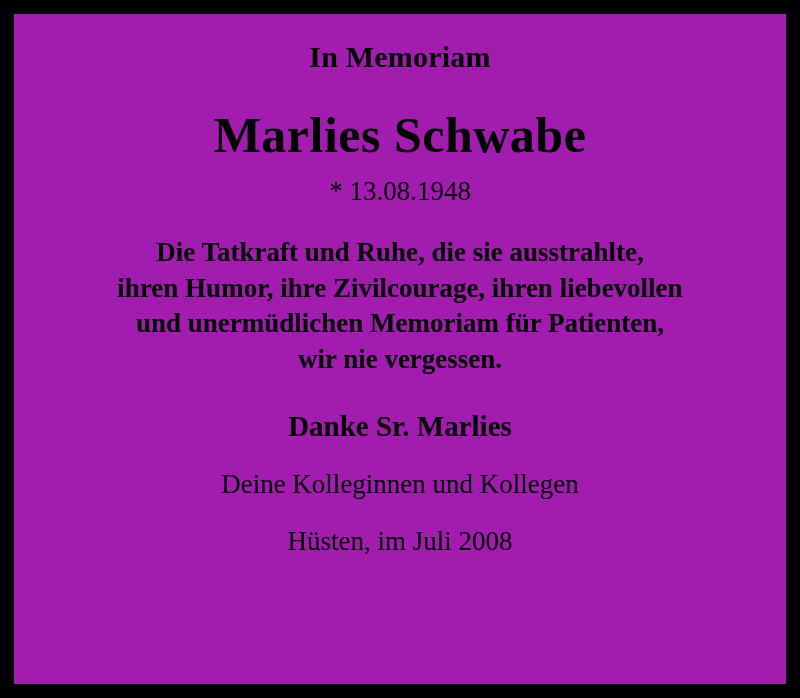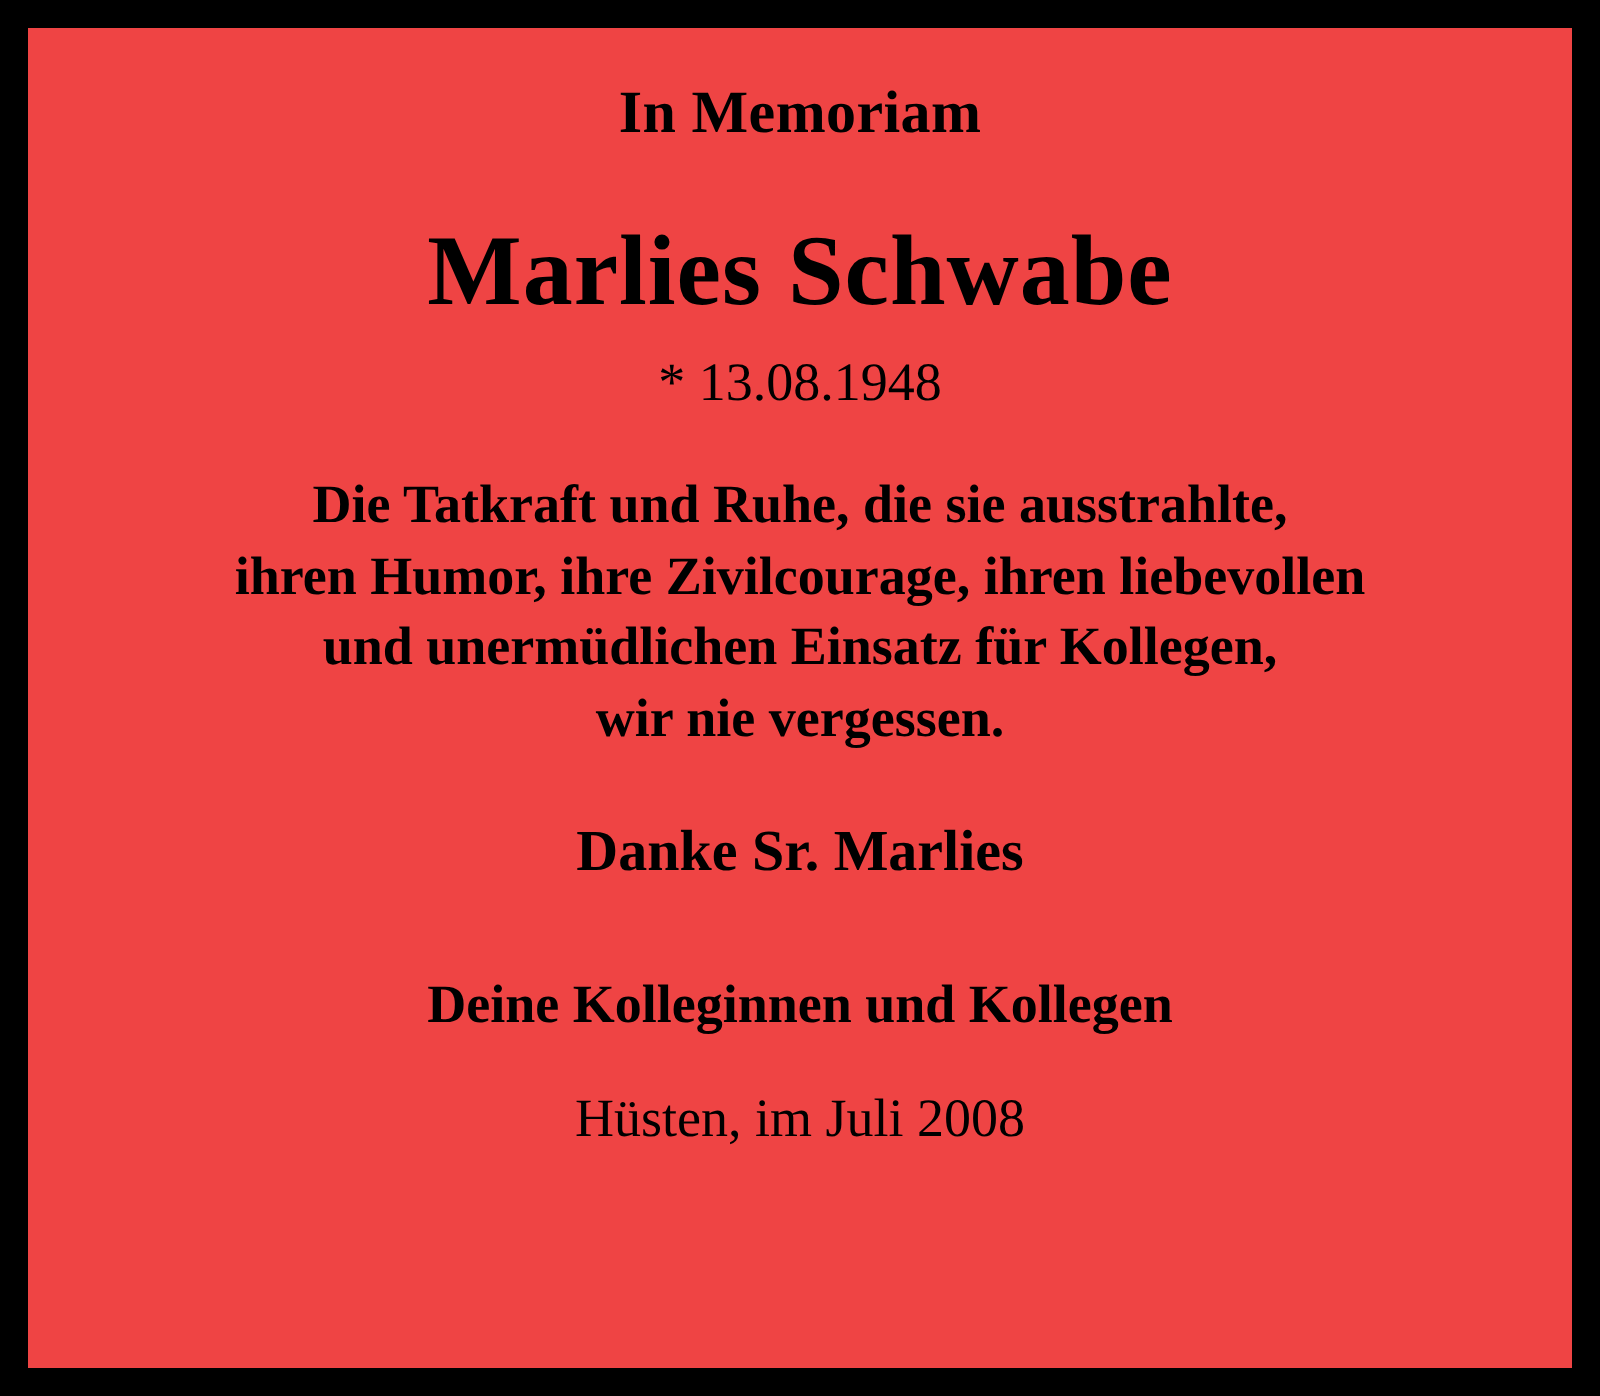--- a/index.html
+++ b/index.html
@@ -12,21 +12,21 @@
     height: 698px;
     overflow: hidden;
     font-family: "Liberation Serif", "DejaVu Serif", serif;
     color: #000000;
   }
   .notice-frame {
     box-sizing: border-box;
     width: 800px;
     height: 698px;
     border: 14px solid #000000;
-    background: #ef4444;
+    background: #a21caf;
     padding: 10px 30px 0 30px;
     display: block;
   }
   .inner {
     width: 100%;
     text-align: center;
   }
   .line {
     display: block;
     text-align: center;
@@ -63,22 +63,22 @@
     font-weight: bold;
     line-height: 1.32;
   }
   .thanks {
     font-size: 29px;
     font-weight: bold;
     margin-top: 32px;
   }
   .signers {
     font-size: 27px;
-    font-weight: bold;
-    margin-top: 44px;
+    font-weight: normal;
+    margin-top: 26px;
   }
   .place {
     font-size: 27px;
     font-weight: normal;
     margin-top: 26px;
   }
 </style>
 </head>
 <body>
 
@@ -88,21 +88,21 @@
     <div class="line heading">In Memoriam</div>
 
 
     <div class="line name">Marlies Schwabe</div>
 
     <div class="line birth">* 13.08.1948</div>
 
     <div class="body-block">
       <div class="line body-line">Die Tatkraft und Ruhe, die sie ausstrahlte,</div>
       <div class="line body-line">ihren Humor, ihre Zivilcourage, ihren liebevollen</div>
-      <div class="line body-line">und unermüdlichen Einsatz für Kollegen,</div>
+      <div class="line body-line">und unermüdlichen Memoriam für Patienten,</div>
       <div class="line body-line">wir nie vergessen.</div>
     </div>
 
     <div class="line thanks">Danke Sr. Marlies</div>
 
     <div class="line signers">Deine Kolleginnen und Kollegen</div>
 
     <div class="line place">Hüsten, im Juli 2008</div>
 
   </div>

